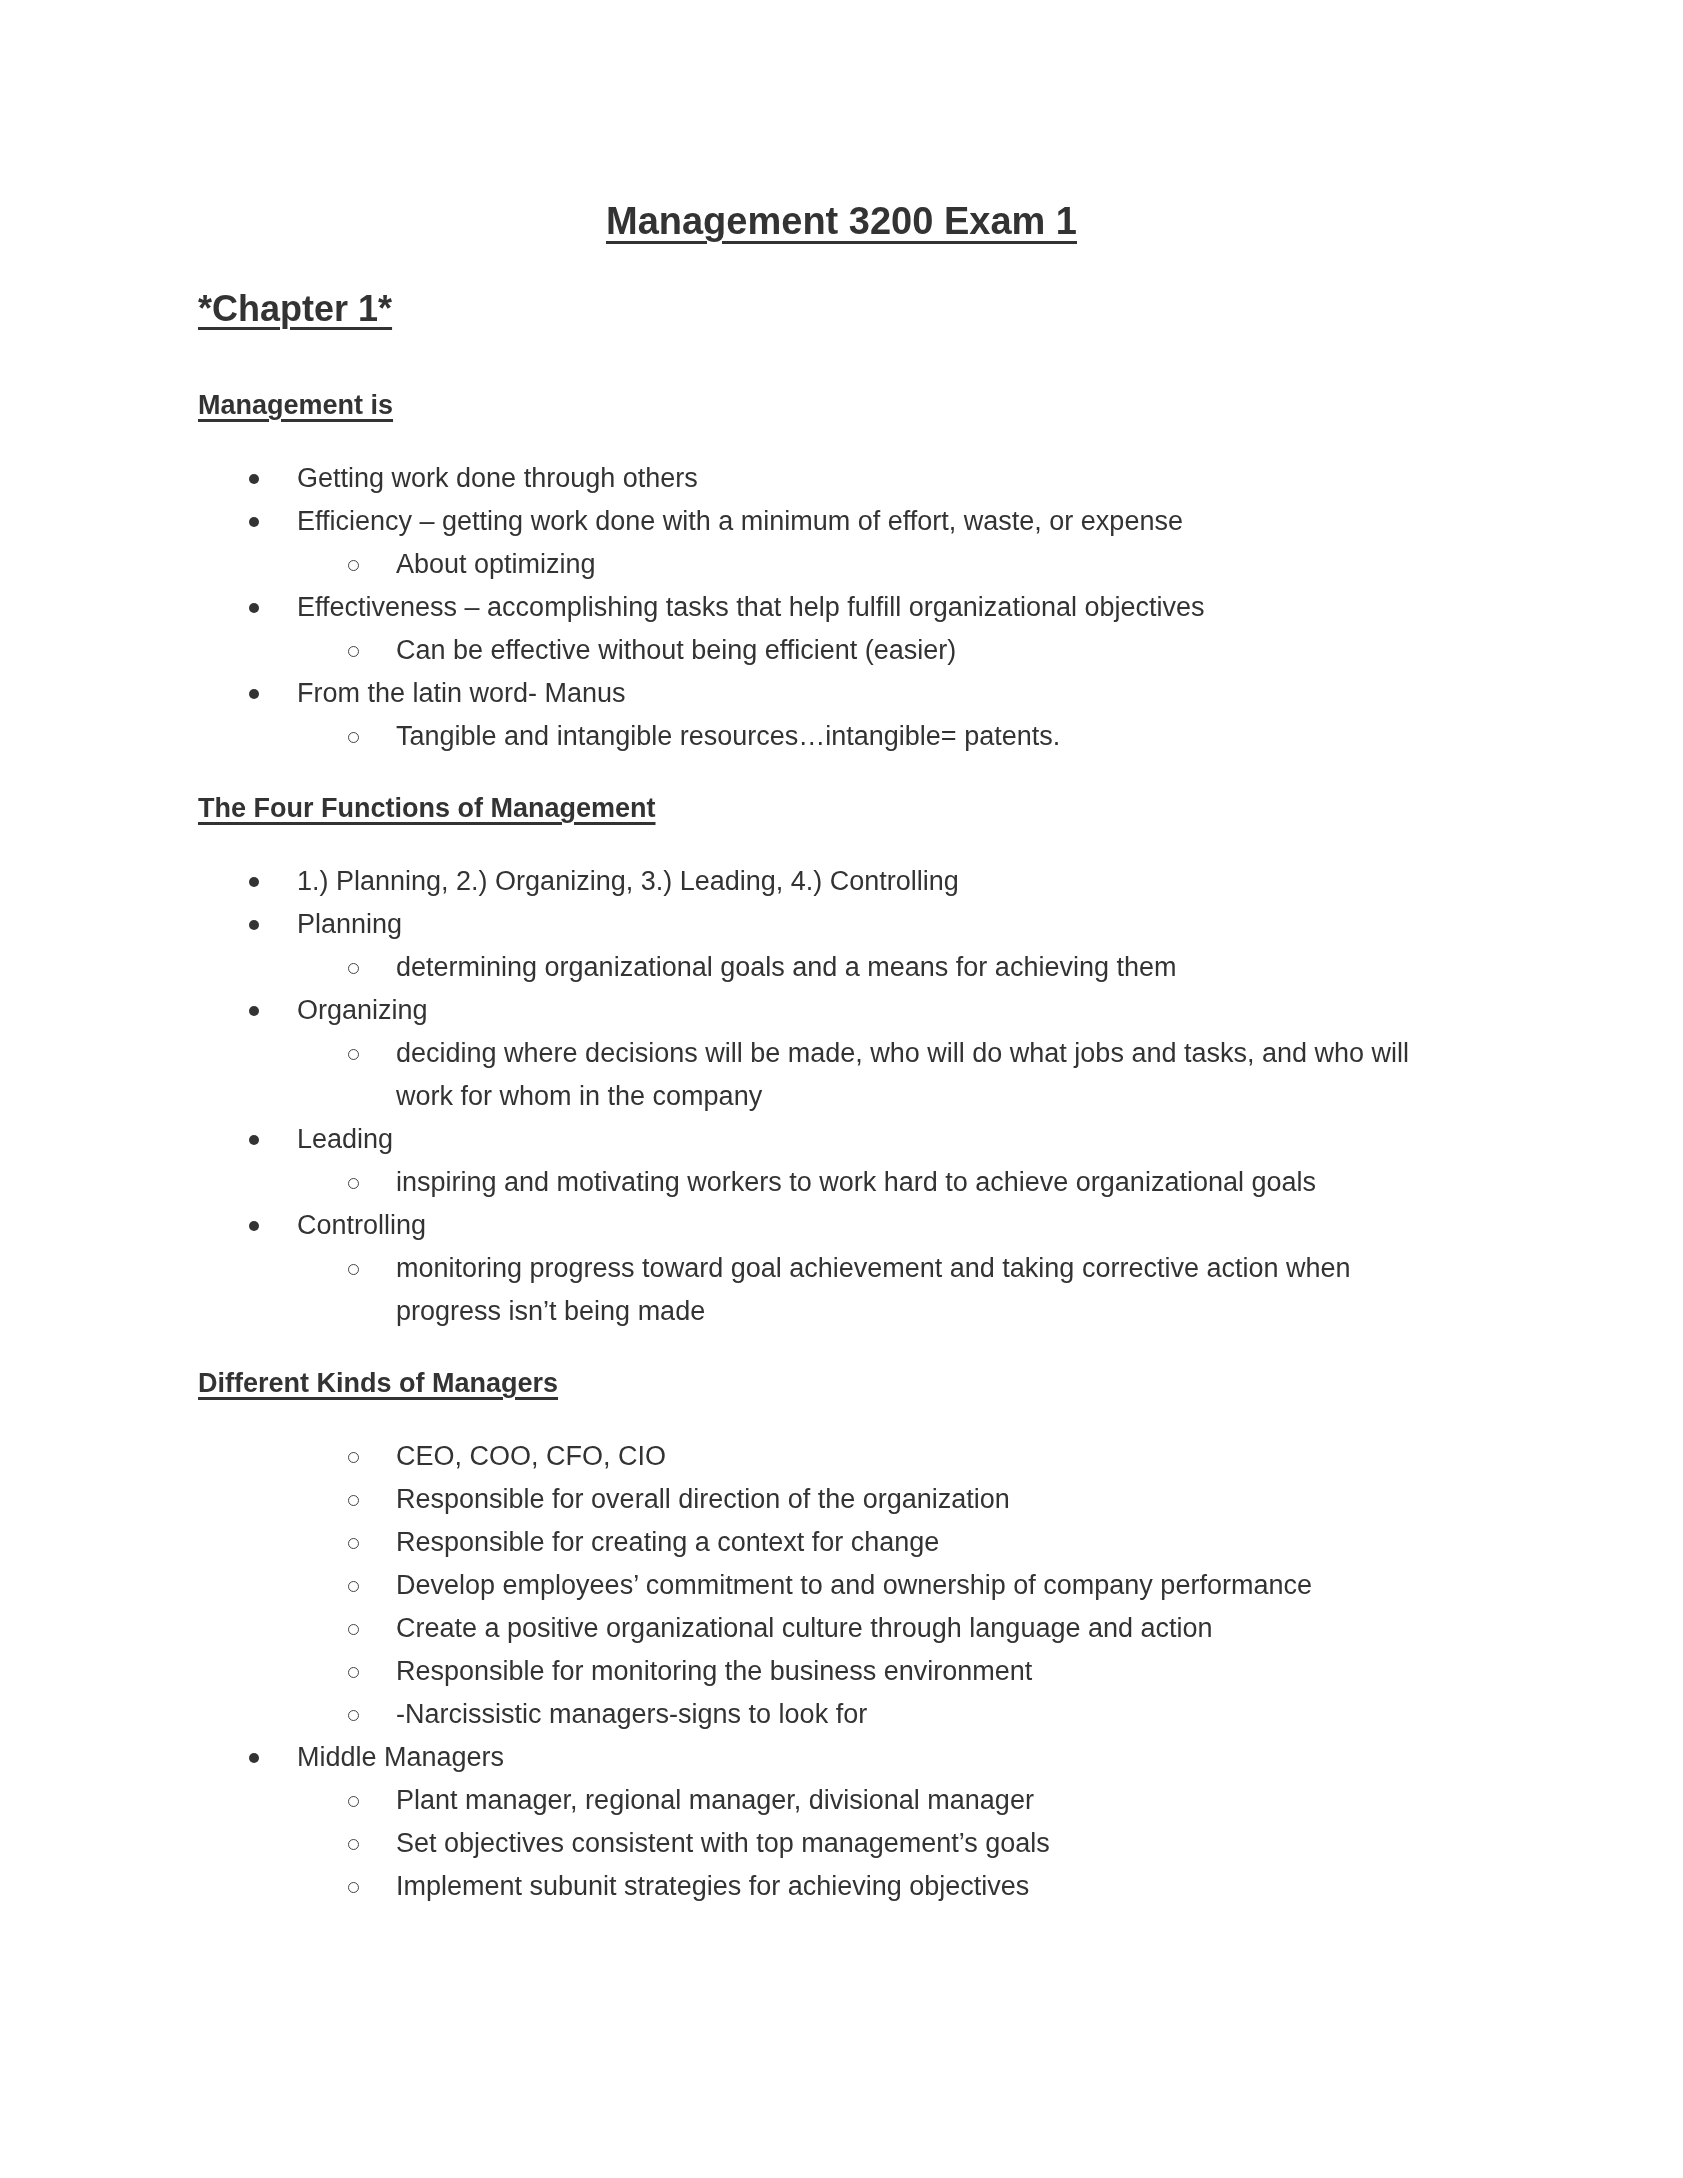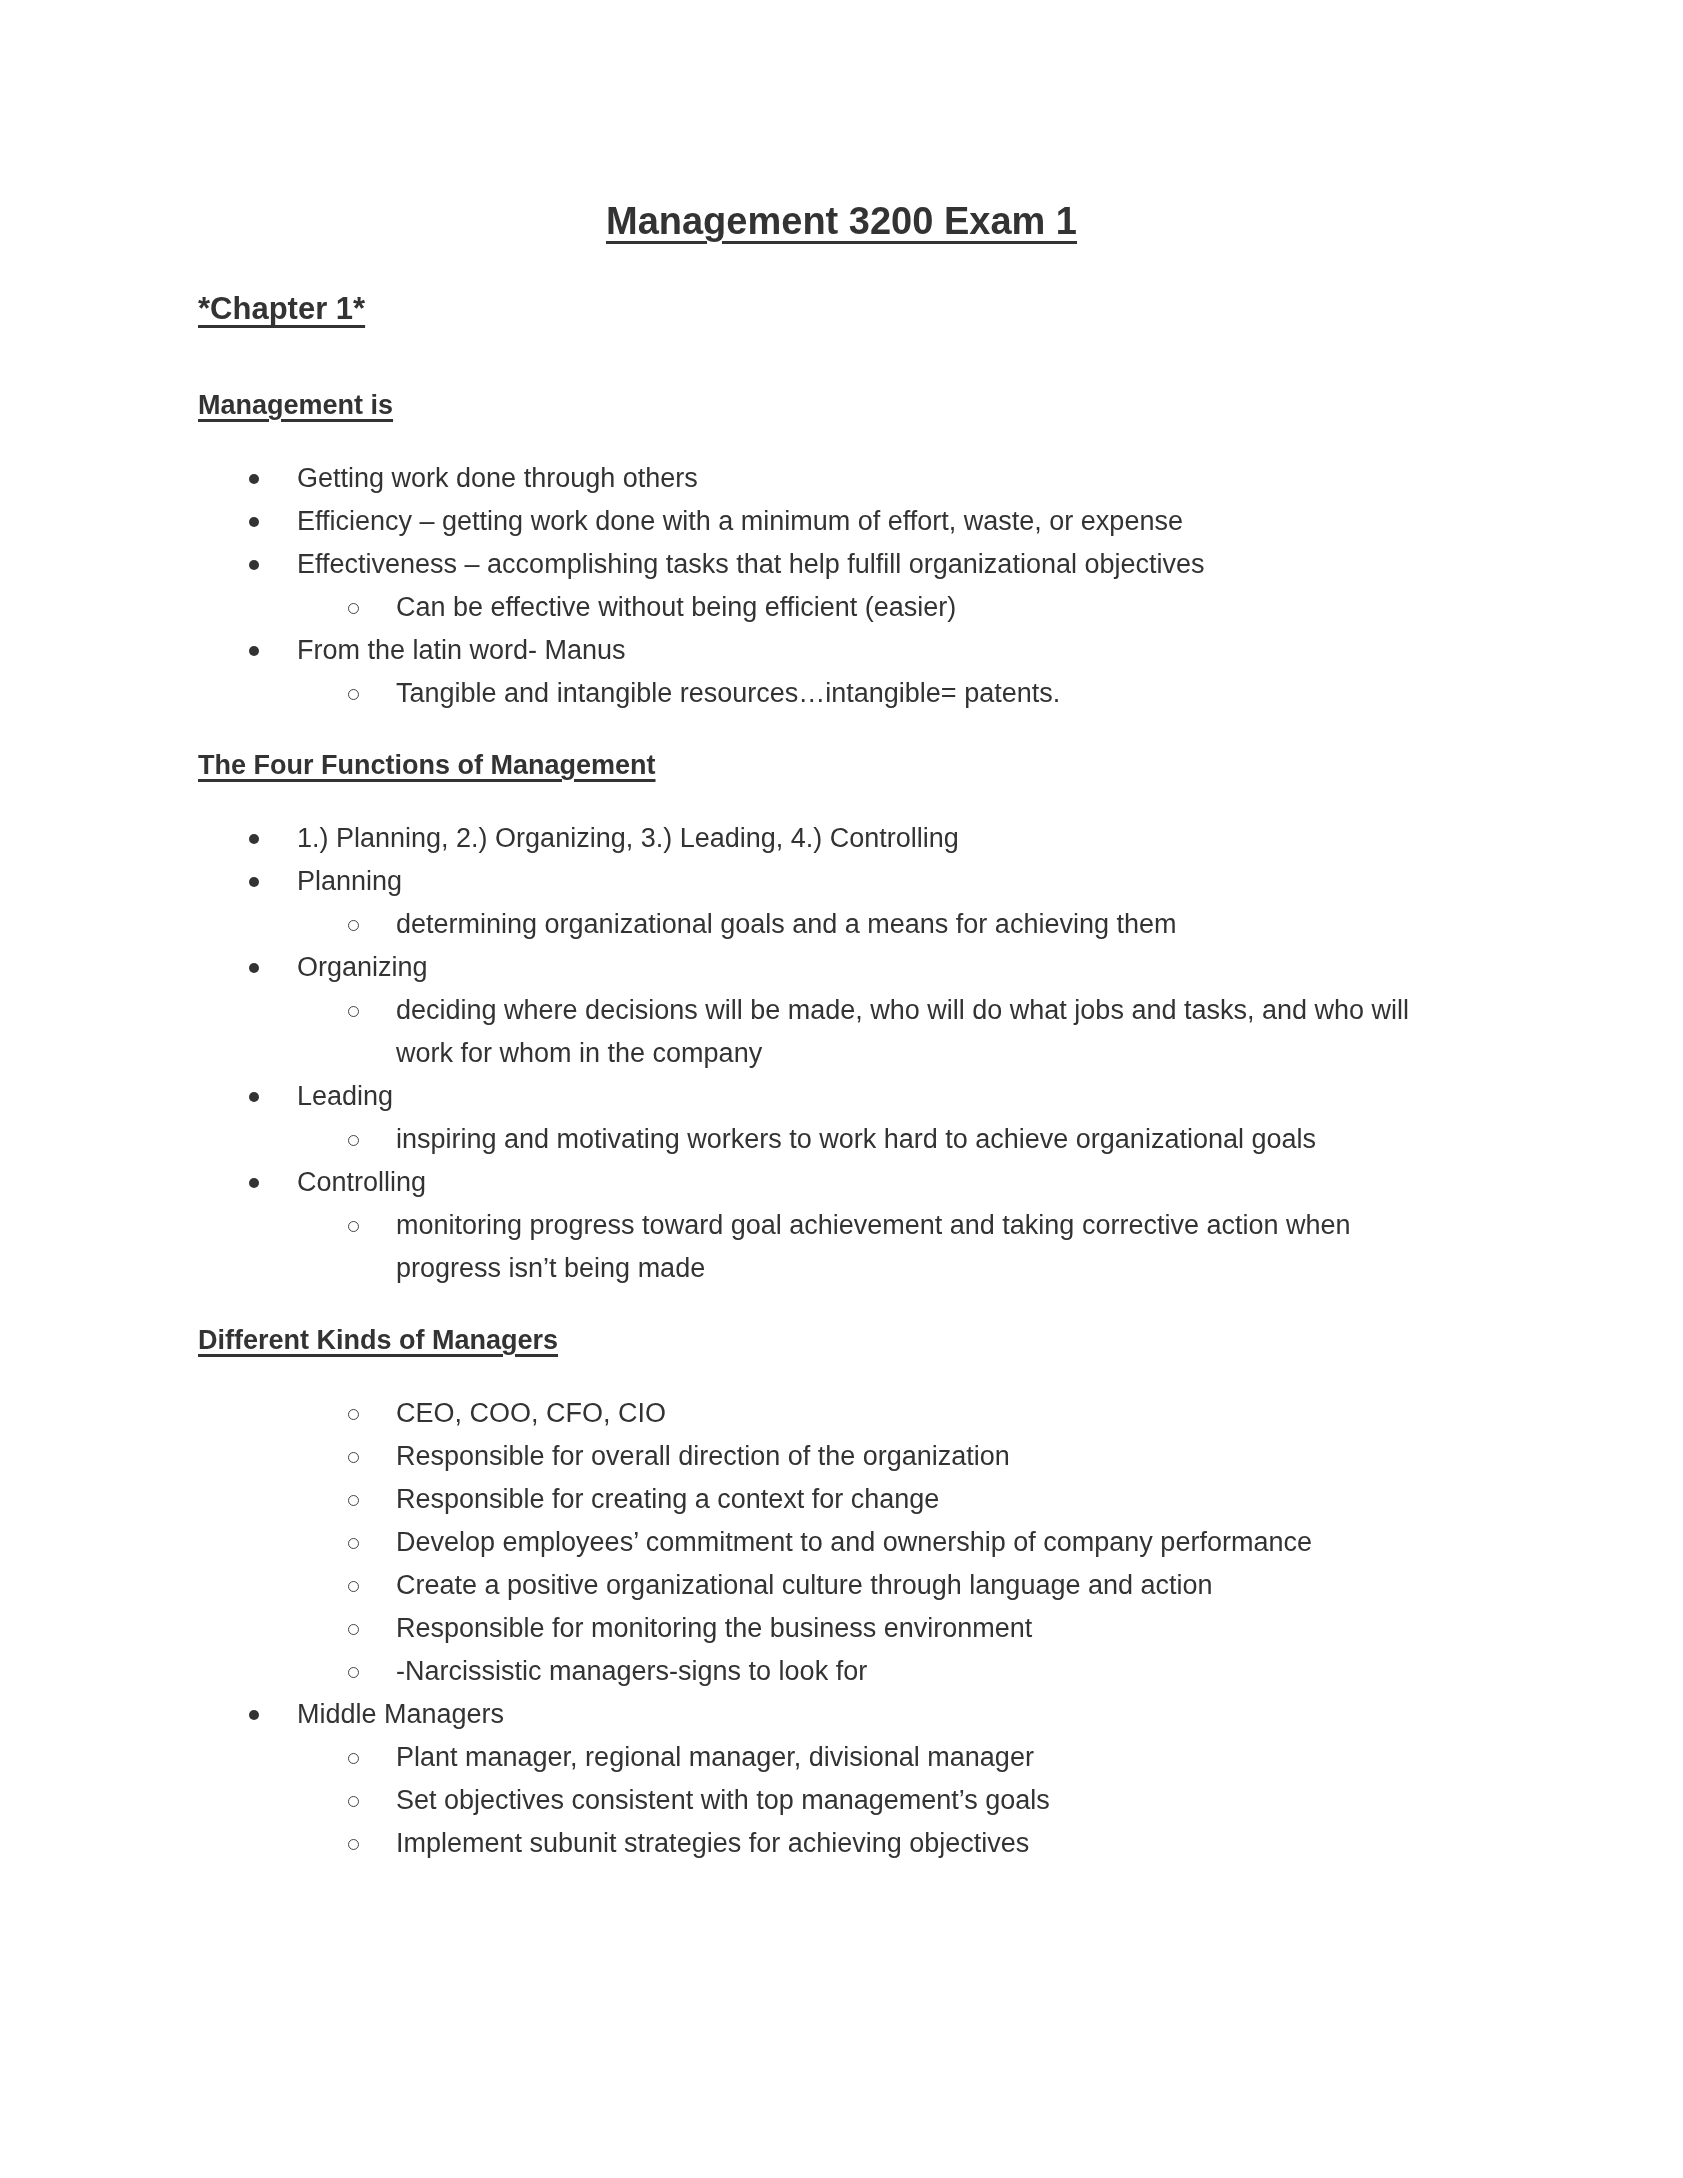--- a/index.html
+++ b/index.html
@@ -2,21 +2,21 @@
 <html><head>
 <meta charset="utf-8">
 <style>
   html, body { margin: 0; padding: 0; background: #ffffff; }
   body { width: 1683px; height: 2178px; position: relative; overflow: hidden;
          font-family: "Liberation Sans", "DejaVu Sans", sans-serif; color: #333333; }
   .page { position: absolute; left: 0; top: 0; width: 1683px; height: 2178px; background: #fff; }
   .title { position: absolute; top: 196px; left: 0; width: 1683px; text-align: center;
            font-weight: bold; font-size: 38px; line-height: 50px; }
   .title span { text-decoration: underline; text-decoration-thickness: 3px; text-underline-offset: 7px; }
-  .chapter { position: absolute; left: 198px; top: 287px; font-weight: bold; font-size: 31px; line-height: 44px; }
+  .chapter { position: absolute; left: 198px; top: 287px; font-weight: bold; font-size: 36px; line-height: 44px; }
   .chapter span { text-decoration: underline; text-decoration-thickness: 3px; text-underline-offset: 6px; }
   .content { position: absolute; left: 0; top: 384px; width: 1683px; }
   .section { }
   .heading { position: relative; margin-left: 198px; font-weight: bold; font-size: 27px;
              line-height: 43px; height: 43px; white-space: nowrap; }
   .heading span { text-decoration: underline; text-decoration-thickness: 3px; text-underline-offset: 5px; }
   .list { margin-top: 30px; margin-bottom: 29px; }
   .section:last-child .list { margin-bottom: 0; }
   .line { position: relative; height: 43px; line-height: 43px; font-size: 27px; white-space: nowrap; text-align: right; }
   .line .txt { position: absolute; top: 0; }
@@ -43,20 +43,24 @@
     <div class="section">
       <div class="heading"><span>Management is</span></div>
       <div class="list">
         <div class="line lvl1">
             <span class="dot"></span>
             <span class="txt">Getting work done through others</span>
           </div>
         <div class="line lvl1">
             <span class="dot"></span>
             <span class="txt">Efficiency – getting work done with a minimum of effort, waste, or expense</span>
+          </div>
+        <div class="line lvl2">
+            <span class="ring"></span>
+            <span class="txt">About optimizing</span>
           </div>
         <div class="line lvl1">
             <span class="dot"></span>
             <span class="txt">Effectiveness – accomplishing tasks that help fulfill organizational objectives</span>
           </div>
         <div class="line lvl2">
             <span class="ring"></span>
             <span class="txt">Can be effective without being efficient (easier)</span>
           </div>
         <div class="line lvl1">

